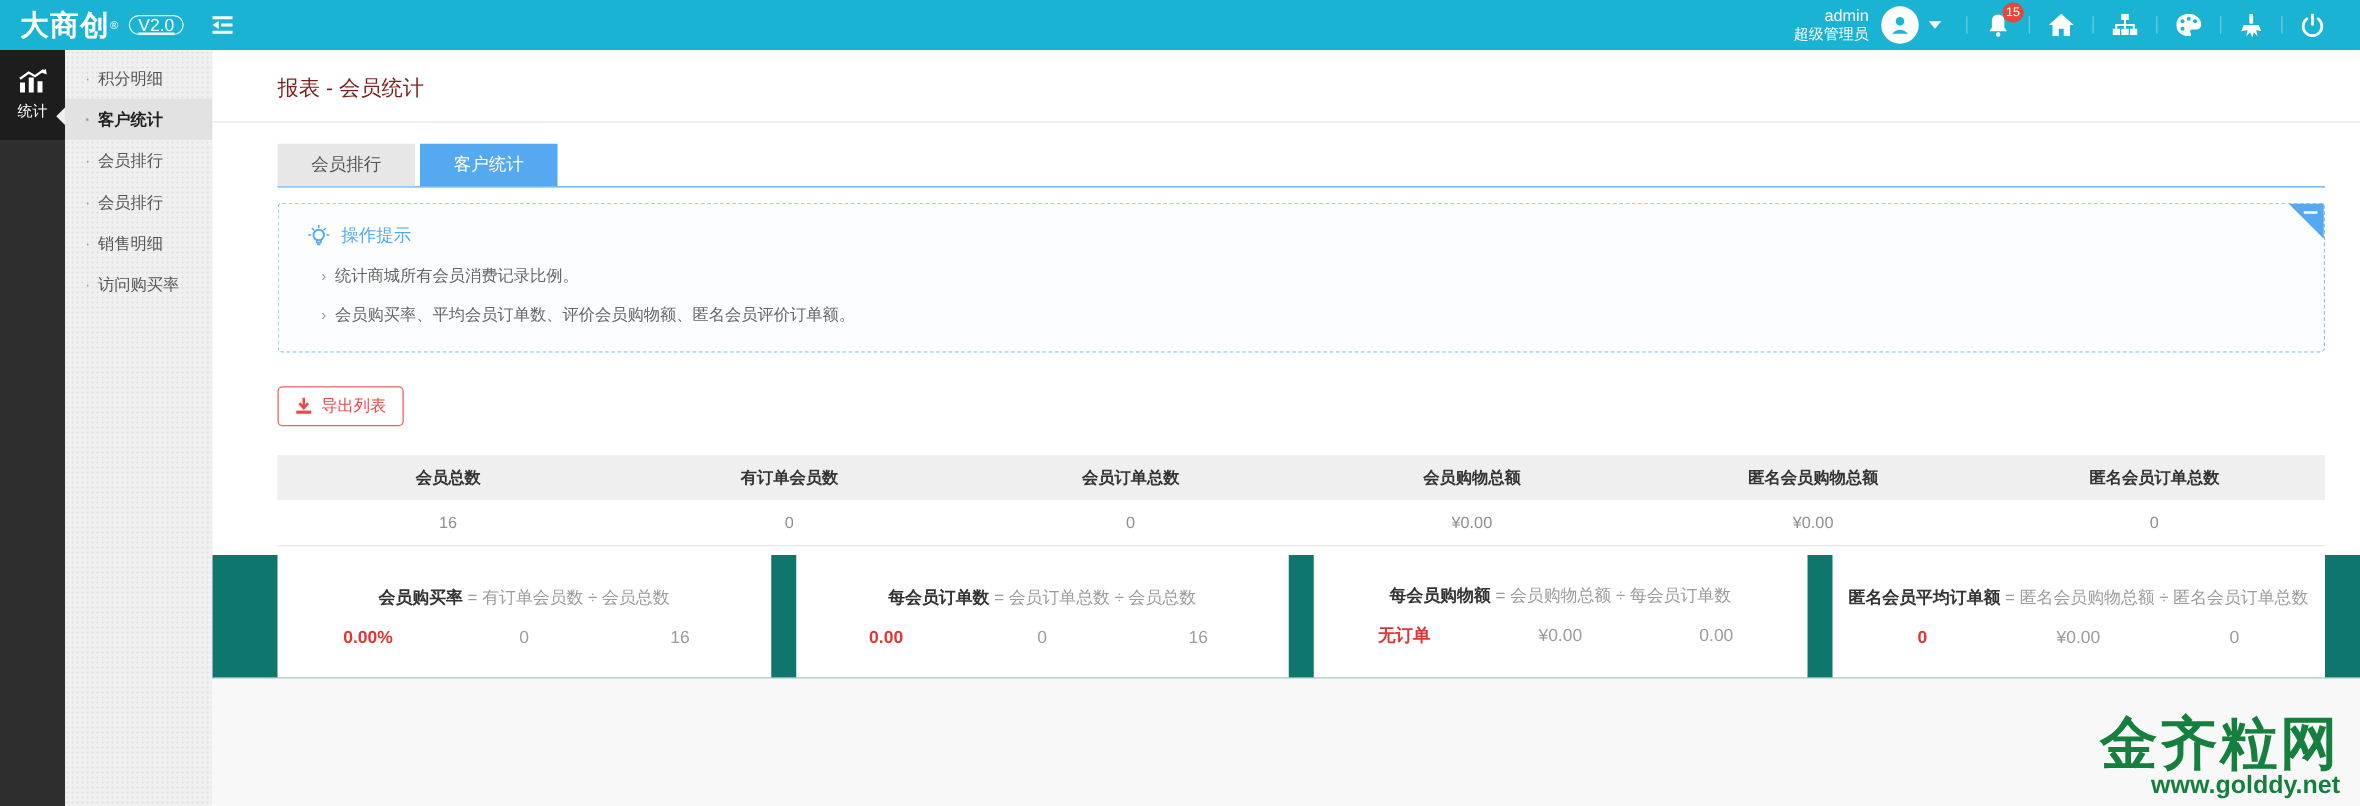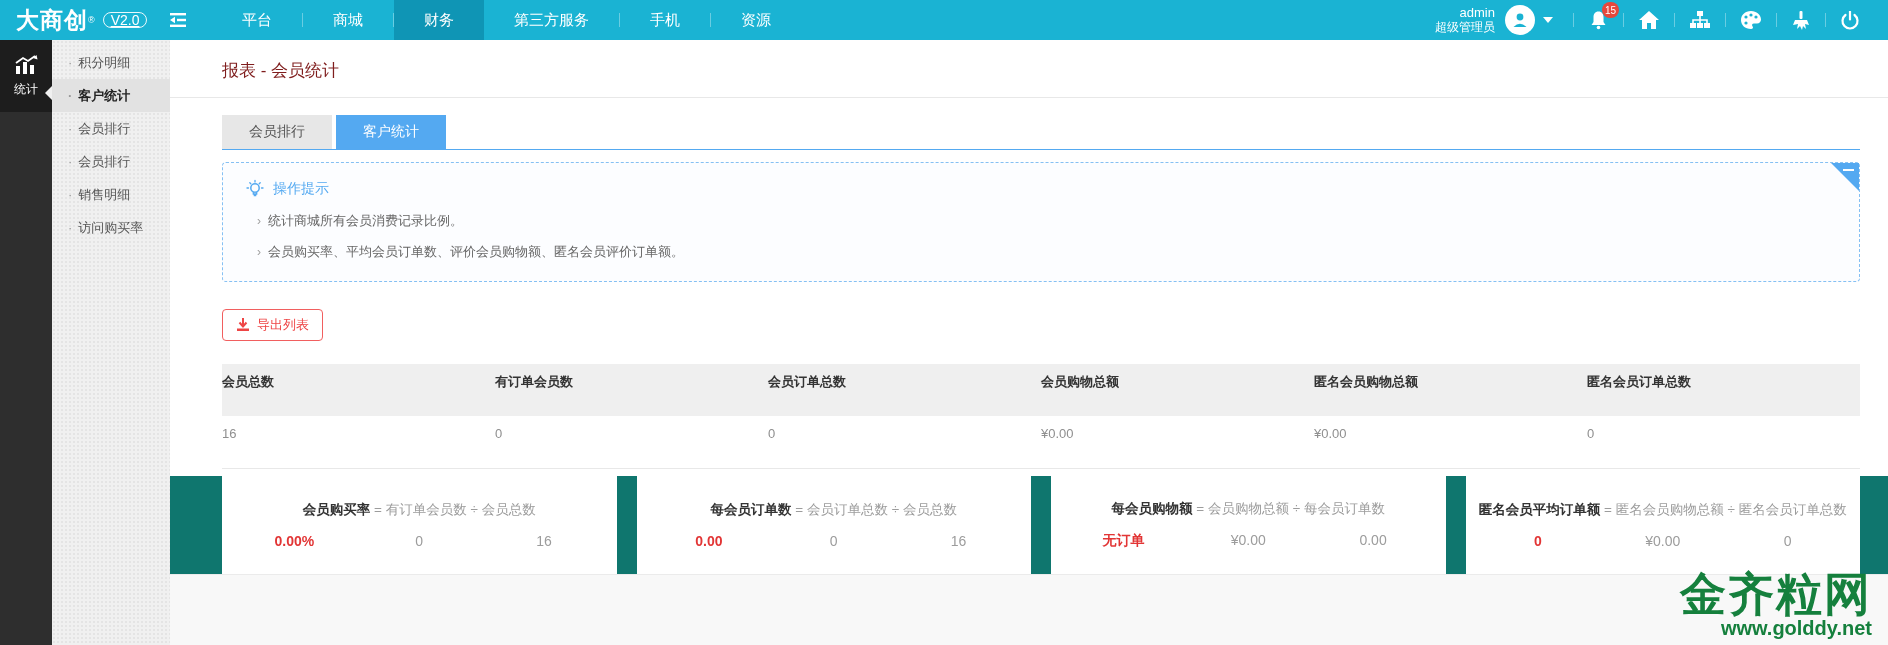--- a/index.html
+++ b/index.html
@@ -77,21 +77,21 @@
 
   .export-row { margin:27px 28px 0 52px; }
   .export-btn { display:inline-flex; align-items:center; gap:7px; border:1px solid #f15f5f;
     color:#ee4545; background:#fff; border-radius:4px; padding:6px 13px; font-size:13px;
     cursor:pointer; font-family:inherit; }
 
   .stats-table { margin:23px 28px 0 52px; }
   .t-row { display:grid; grid-template-columns:repeat(6,1fr); }
   .t-head { background:#efefef; }
   .t-head .cell { font-weight:bold; color:#333; }
-  .cell { height:52px; line-height:36px; text-align:left; font-size:13px; }
+  .cell { height:36px; line-height:36px; text-align:center; font-size:13px; }
   .t-body .cell { color:#8f8f8f; }
   .t-body { border-bottom:1px solid #e8e8e8; background:#fff; }
 
   .cards-strip { margin-top:7px; background:#0f766e; border-bottom:1px solid #ebebeb;
     padding:0 28px 0 52px; }
   .cards-grid { display:grid; grid-template-columns:repeat(4,1fr); gap:20px; }
   .card { background:#fff; height:98px; display:flex; flex-direction:column;
     justify-content:center; gap:14px; padding:0 10px; }
   .card-formula { text-align:center; font-size:13.5px; color:#9c9c9c; }
   .card-label { color:#333; font-weight:bold; }
@@ -116,44 +116,20 @@
     <sup class="logo-reg">®</sup>
     <span class="ver-badge">V2.0</span>
   </div>
   <div class="collapse-btn">
     <svg width="20" height="16" viewBox="0 0 20 16">
       <rect x="2" y="1" width="16" height="2.4" fill="#fff"></rect>
       <polygon points="2,8 7,4.8 7,11.2" fill="#fff"></polygon>
       <rect x="9" y="6.8" width="9" height="2.4" fill="#fff"></rect>
       <rect x="2" y="12.6" width="16" height="2.4" fill="#fff"></rect>
     </svg>
-  </div>
-  <div class="nav-menu">
-    <div class="nav-item">
-        <span>平台</span>
-      </div>
-    <span class="nav-sep"></span>
-    <div class="nav-item">
-        <span>商城</span>
-      </div>
-    <span class="nav-sep"></span>
-    <div class="nav-item active">
-        <span>财务</span>
-      </div>
-    <div class="nav-item">
-        <span>第三方服务</span>
-      </div>
-    <span class="nav-sep"></span>
-    <div class="nav-item">
-        <span>手机</span>
-      </div>
-    <span class="nav-sep"></span>
-    <div class="nav-item">
-        <span>资源</span>
-      </div>
   </div>
   <div class="nav-right">
     <div class="user-block">
       <div class="user-name">admin</div>
       <div class="user-role">超级管理员</div>
     </div>
     <div class="avatar">
       <svg width="18" height="18" viewBox="0 0 18 18">
         <circle cx="9" cy="6" r="3.4" fill="#1ab3d3"></circle>
         <path d="M2.5 16 Q9 9.5 15.5 16 Z" fill="#1ab3d3"></path>

